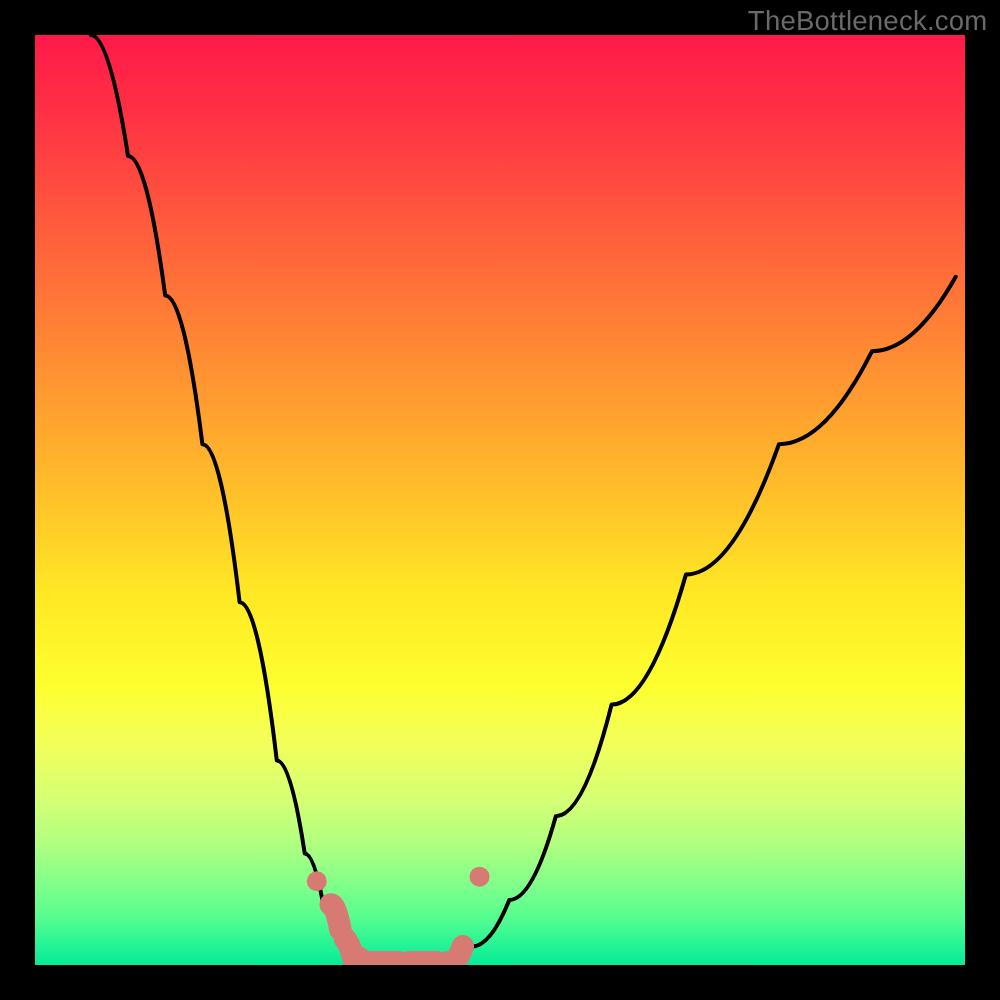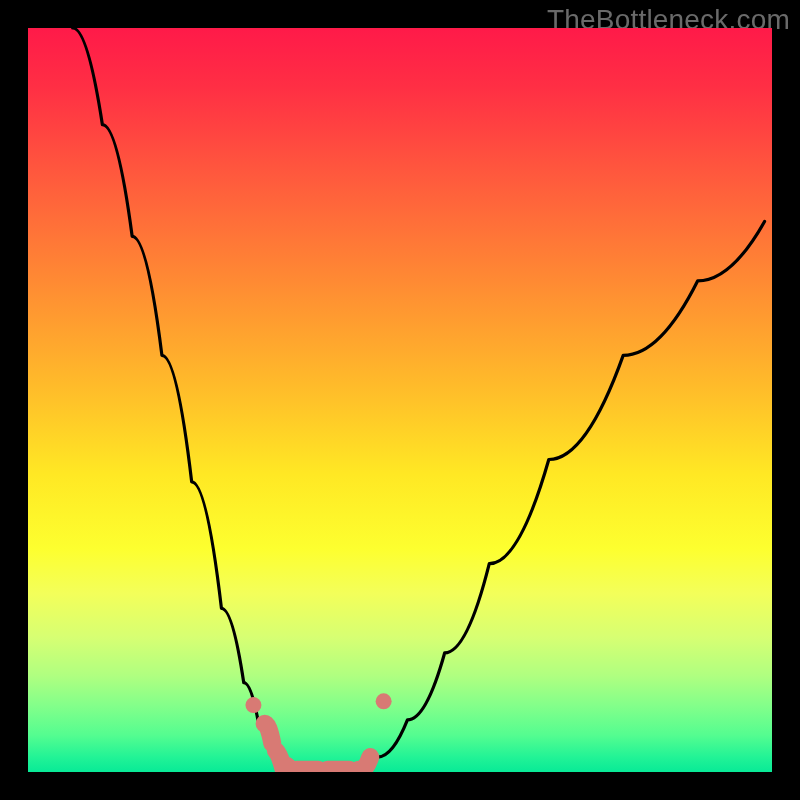--- a/index.html
+++ b/index.html
@@ -43,21 +43,21 @@
       #55fd90 95%,
       #22f396 98%,
       #08ea97 100%
     );
   }
   .watermark {
     position: absolute;
     top: 4px;
     right: 10px;
     color: #6a6a6a;
-    font-size: 28px;
+    font-size: 22px;
     letter-spacing: 0.2px;
     user-select: none;
   }
   svg.curves {
     position: absolute;
     inset: 0;
   }
   .curve {
     fill: none;
     stroke: #000;

